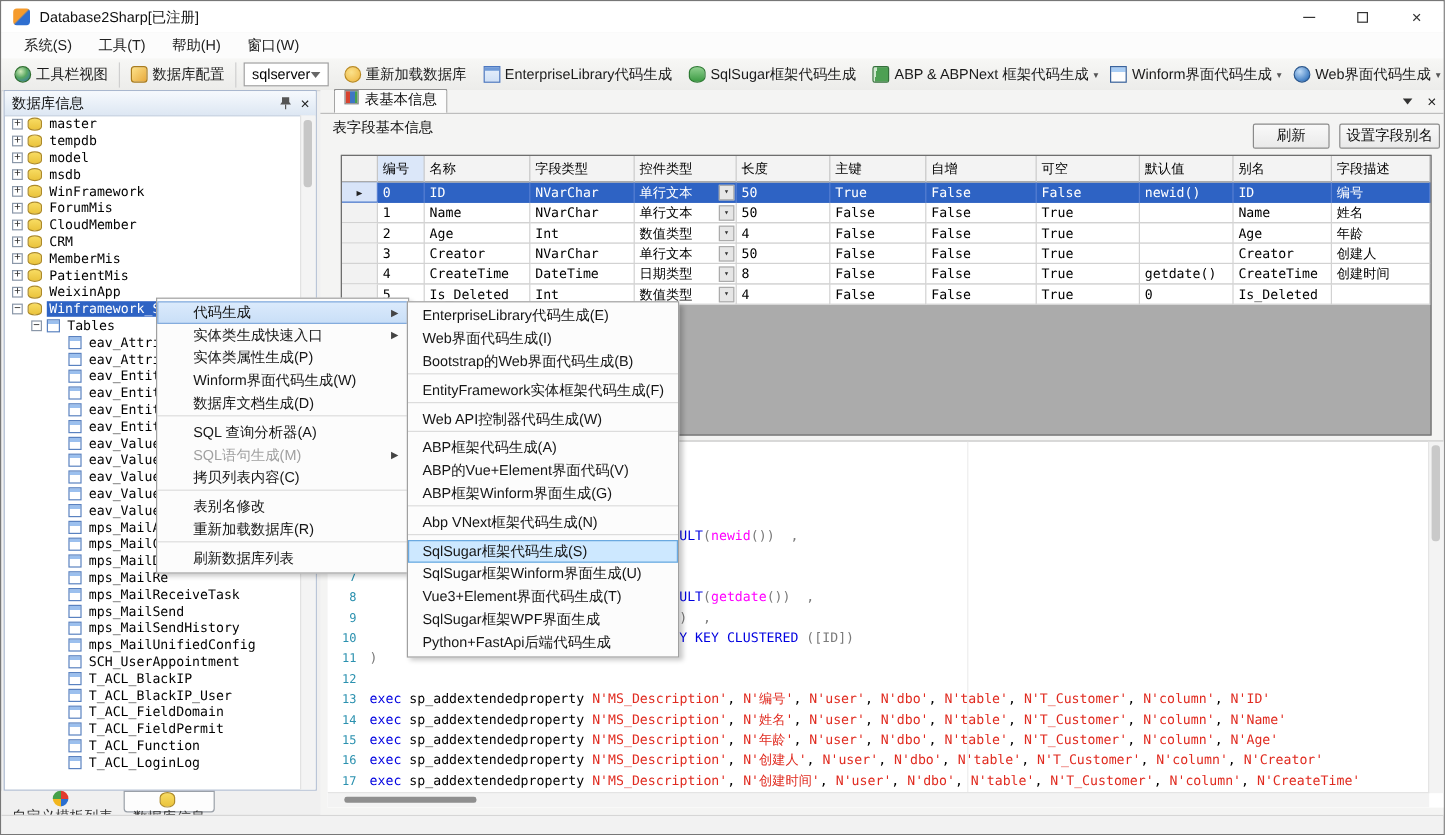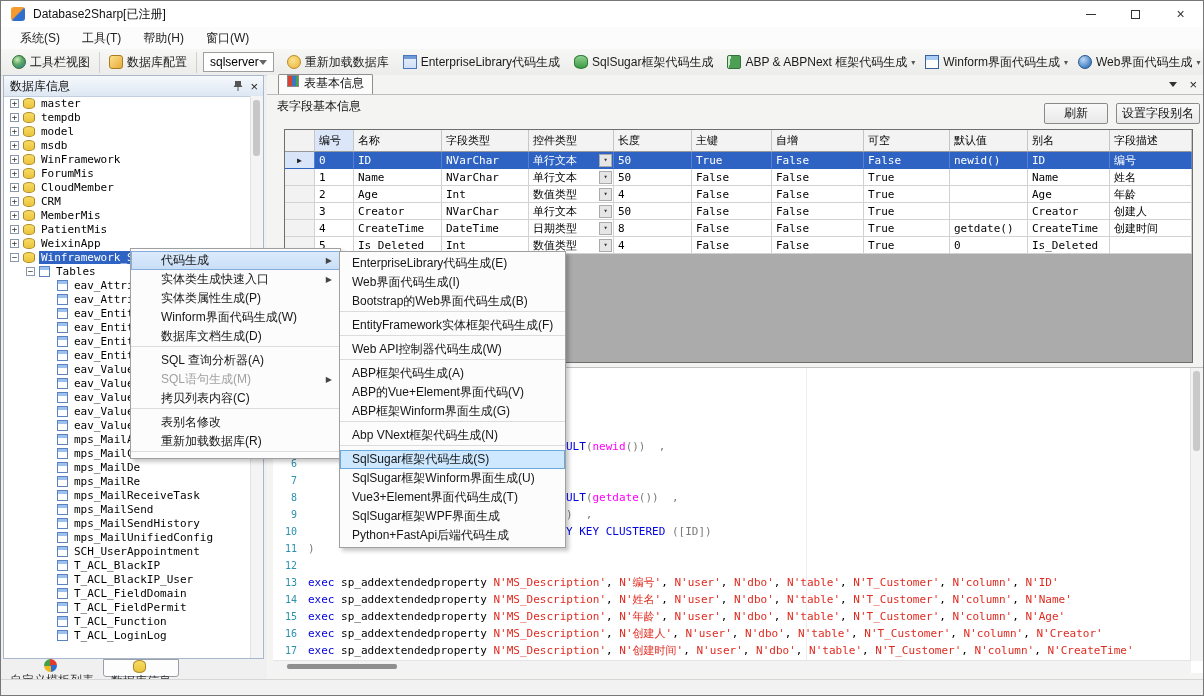--- a/index.html
+++ b/index.html
@@ -677,20 +677,24 @@
       <div class="mitem">
         <span>表别名修改</span>
         <span class="marrow"></span>
       </div>
 
       <div class="mitem sep-below">
         <span>重新加载数据库(R)</span>
         <span class="marrow"></span>
       </div>
 
+      <div class="mitem">
+        <span>刷新数据库列表</span>
+        <span class="marrow"></span>
+      </div>
 
   </div>
 
   <div class="menu" id="menu2">
 
       <div class="mitem">
         <span>EnterpriseLibrary代码生成(E)</span>
       </div>
 
       <div class="mitem">

